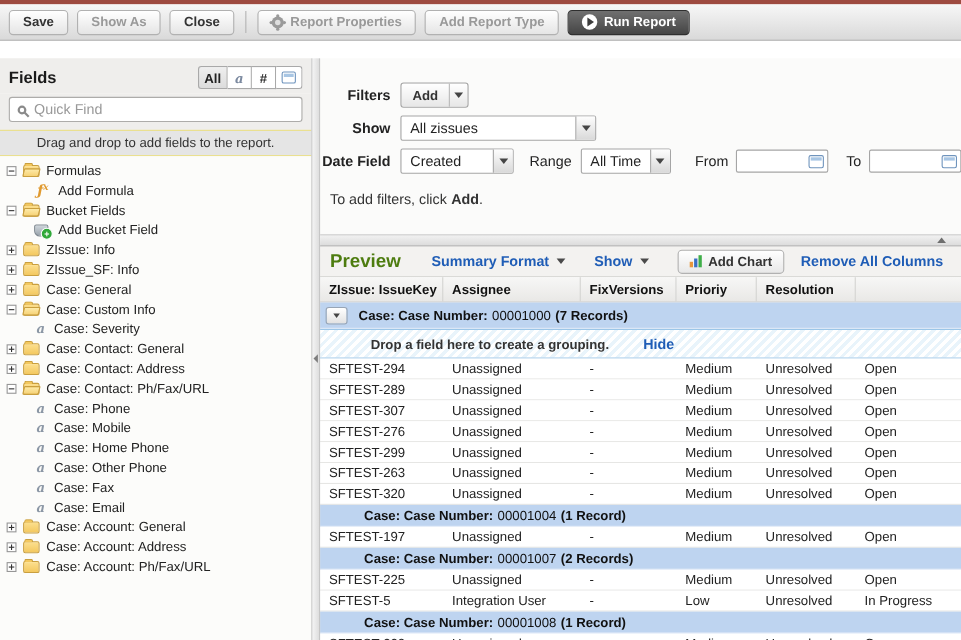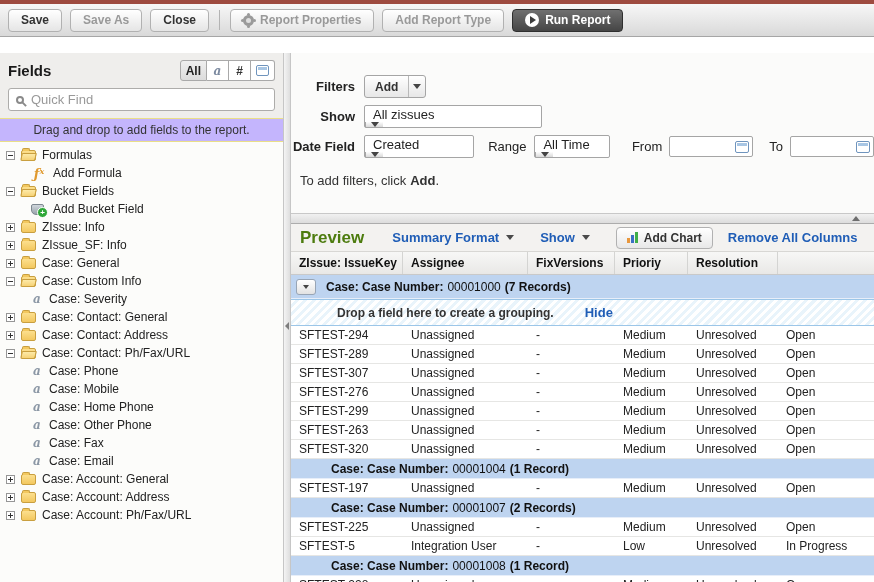--- a/index.html
+++ b/index.html
@@ -41,21 +41,21 @@
   .cal-glyph { width:13px; height:11px; border:1px solid #6f94bd; border-radius:2px; background:#fff; position:relative; }
   .cal-glyph::before { content:""; position:absolute; top:1px; left:1px; right:1px; height:3px; background:#a8c6e4; }
 
   .quickfind-row { background:#efeeec; padding:3px 8px 7px; }
   .qf-box { display:flex; align-items:center; height:23px; background:#fff; border:1px solid #adacaa; border-radius:3px; padding:0 7px; gap:7px; }
   .search-icon { width:8px; height:8px; border:2px solid #8a8a8a; border-radius:50%; position:relative; flex:none; }
   .search-icon::after { content:""; position:absolute; width:6px; height:2px; background:#8a8a8a; right:-5px; bottom:-3px; transform:rotate(45deg); }
   .qf-input { border:none; outline:none; background:transparent; flex:1; font-size:13px; font-family:inherit; color:#333; }
   .qf-input::placeholder { color:#999; }
 
-  .hint-strip { background:#c4b5fd; border-top:1px solid #eadf87; border-bottom:1px solid #eadf87;
+  .hint-strip { background:#e5e5e5; border-top:1px solid #eadf87; border-bottom:1px solid #eadf87;
                 text-align:center; font-size:12px; color:#333; padding:4px 2px; }
 
   .tree { flex:1; background:#fcfcfa; padding-top:4px; overflow:hidden; }
   .titem { display:flex; align-items:center; height:18px; gap:6px; font-size:12px; padding-left:6px; cursor:pointer; white-space:nowrap; }
   .titem.lvl1 { padding-left:31px; }
   .exp { width:9px; height:9px; border:1px solid #969696; background:#fff; position:relative; flex:none; }
   .exp::before { content:""; position:absolute; left:1px; right:1px; top:3px; height:1px; background:#333; }
   .exp.plus::after { content:""; position:absolute; top:1px; bottom:1px; left:3px; width:1px; background:#333; }
   .folder { width:15px; height:11px; background:linear-gradient(#fcdf8e,#f3c85f); border:1px solid #c99f3f;
             border-radius:2px; position:relative; flex:none; margin-top:1px; }
@@ -82,21 +82,21 @@
             border-bottom:1px solid #acacac; position:relative; cursor:row-resize; }
   .hsplit .grip { position:absolute; right:14px; top:2px; width:0; height:0;
             border-left:4px solid transparent; border-right:4px solid transparent; border-bottom:5px solid #6e6e6e; }
 
   
   .right { flex:1; min-width:0; display:flex; flex-direction:column; }
   .filters { height:160px; flex:none; background:#fbfbfa; padding-top:22px; overflow:hidden; }
   .frow { display:flex; align-items:center; margin-bottom:7px; white-space:nowrap; }
   .flabel { width:64px; flex:none; text-align:right; margin-right:9px; font-size:13px; color:#222; }
   .flabel.b { font-weight:bold; }
-  .sf-select { display:inline-flex; height:23px; border:1px solid #a5a5a5; border-radius:2px; background:#fff; align-items:stretch; cursor:pointer;flex-direction:column; }
+  .sf-select { display:inline-flex; height:23px; border:1px solid #a5a5a5; border-radius:2px; background:#fff; align-items:stretch; cursor:pointer; }
   .sf-select .val { padding:0 8px; display:flex; align-items:center; font-size:13px; color:#222; }
   .sf-select .arr { width:18px; border-left:1px solid #a5a5a5; background:linear-gradient(#fdfdfd,#d9d9d9);
                     display:flex; align-items:center; justify-content:center; }
   .tri { width:0; height:0; border-left:4px solid transparent; border-right:4px solid transparent; border-top:5px solid #444; }
   .add-btn { display:inline-flex; height:23px; border:1px solid #a5a5a5; border-radius:3px;
              background:linear-gradient(#ffffff,#e7e7e7); align-items:stretch; font-weight:bold; font-size:12px; color:#333; cursor:pointer; }
   .add-btn .lbl { padding:0 10px; display:flex; align-items:center; }
   .add-btn .arr { width:17px; border-left:1px solid #b9b9b9; display:flex; align-items:center; justify-content:center; }
   .date-box { position:relative; display:inline-flex; align-items:center; }
   .finput { height:21px; width:84px; border:1px solid #a5a5a5; border-radius:2px; font-size:13px; font-family:inherit; padding:0 20px 0 5px; }
@@ -146,21 +146,21 @@
   .td { display:flex; align-items:center; padding-left:8px; white-space:nowrap; overflow:hidden; }
   .partial-group { flex:1; background:#bed4f0; }
 </style>
 </head>
 <body>
 
 <div class="topstrip"></div>
 
 <div class="toolbar">
   <button class="btn">Save</button>
-  <button class="btn disabled">Save As</button>
+  <button class="btn disabled">Show As</button>
   <button class="btn">Close</button>
   <span class="tb-sep"></span>
   <button class="btn disabled">
     <span class="gear-icon"></span>
     <span>Report Properties</span>
   </button>
   <button class="btn disabled">Add Report Type</button>
   <button class="btn dark">
     <span class="play-icon"></span>
     <span>Run Report</span>

